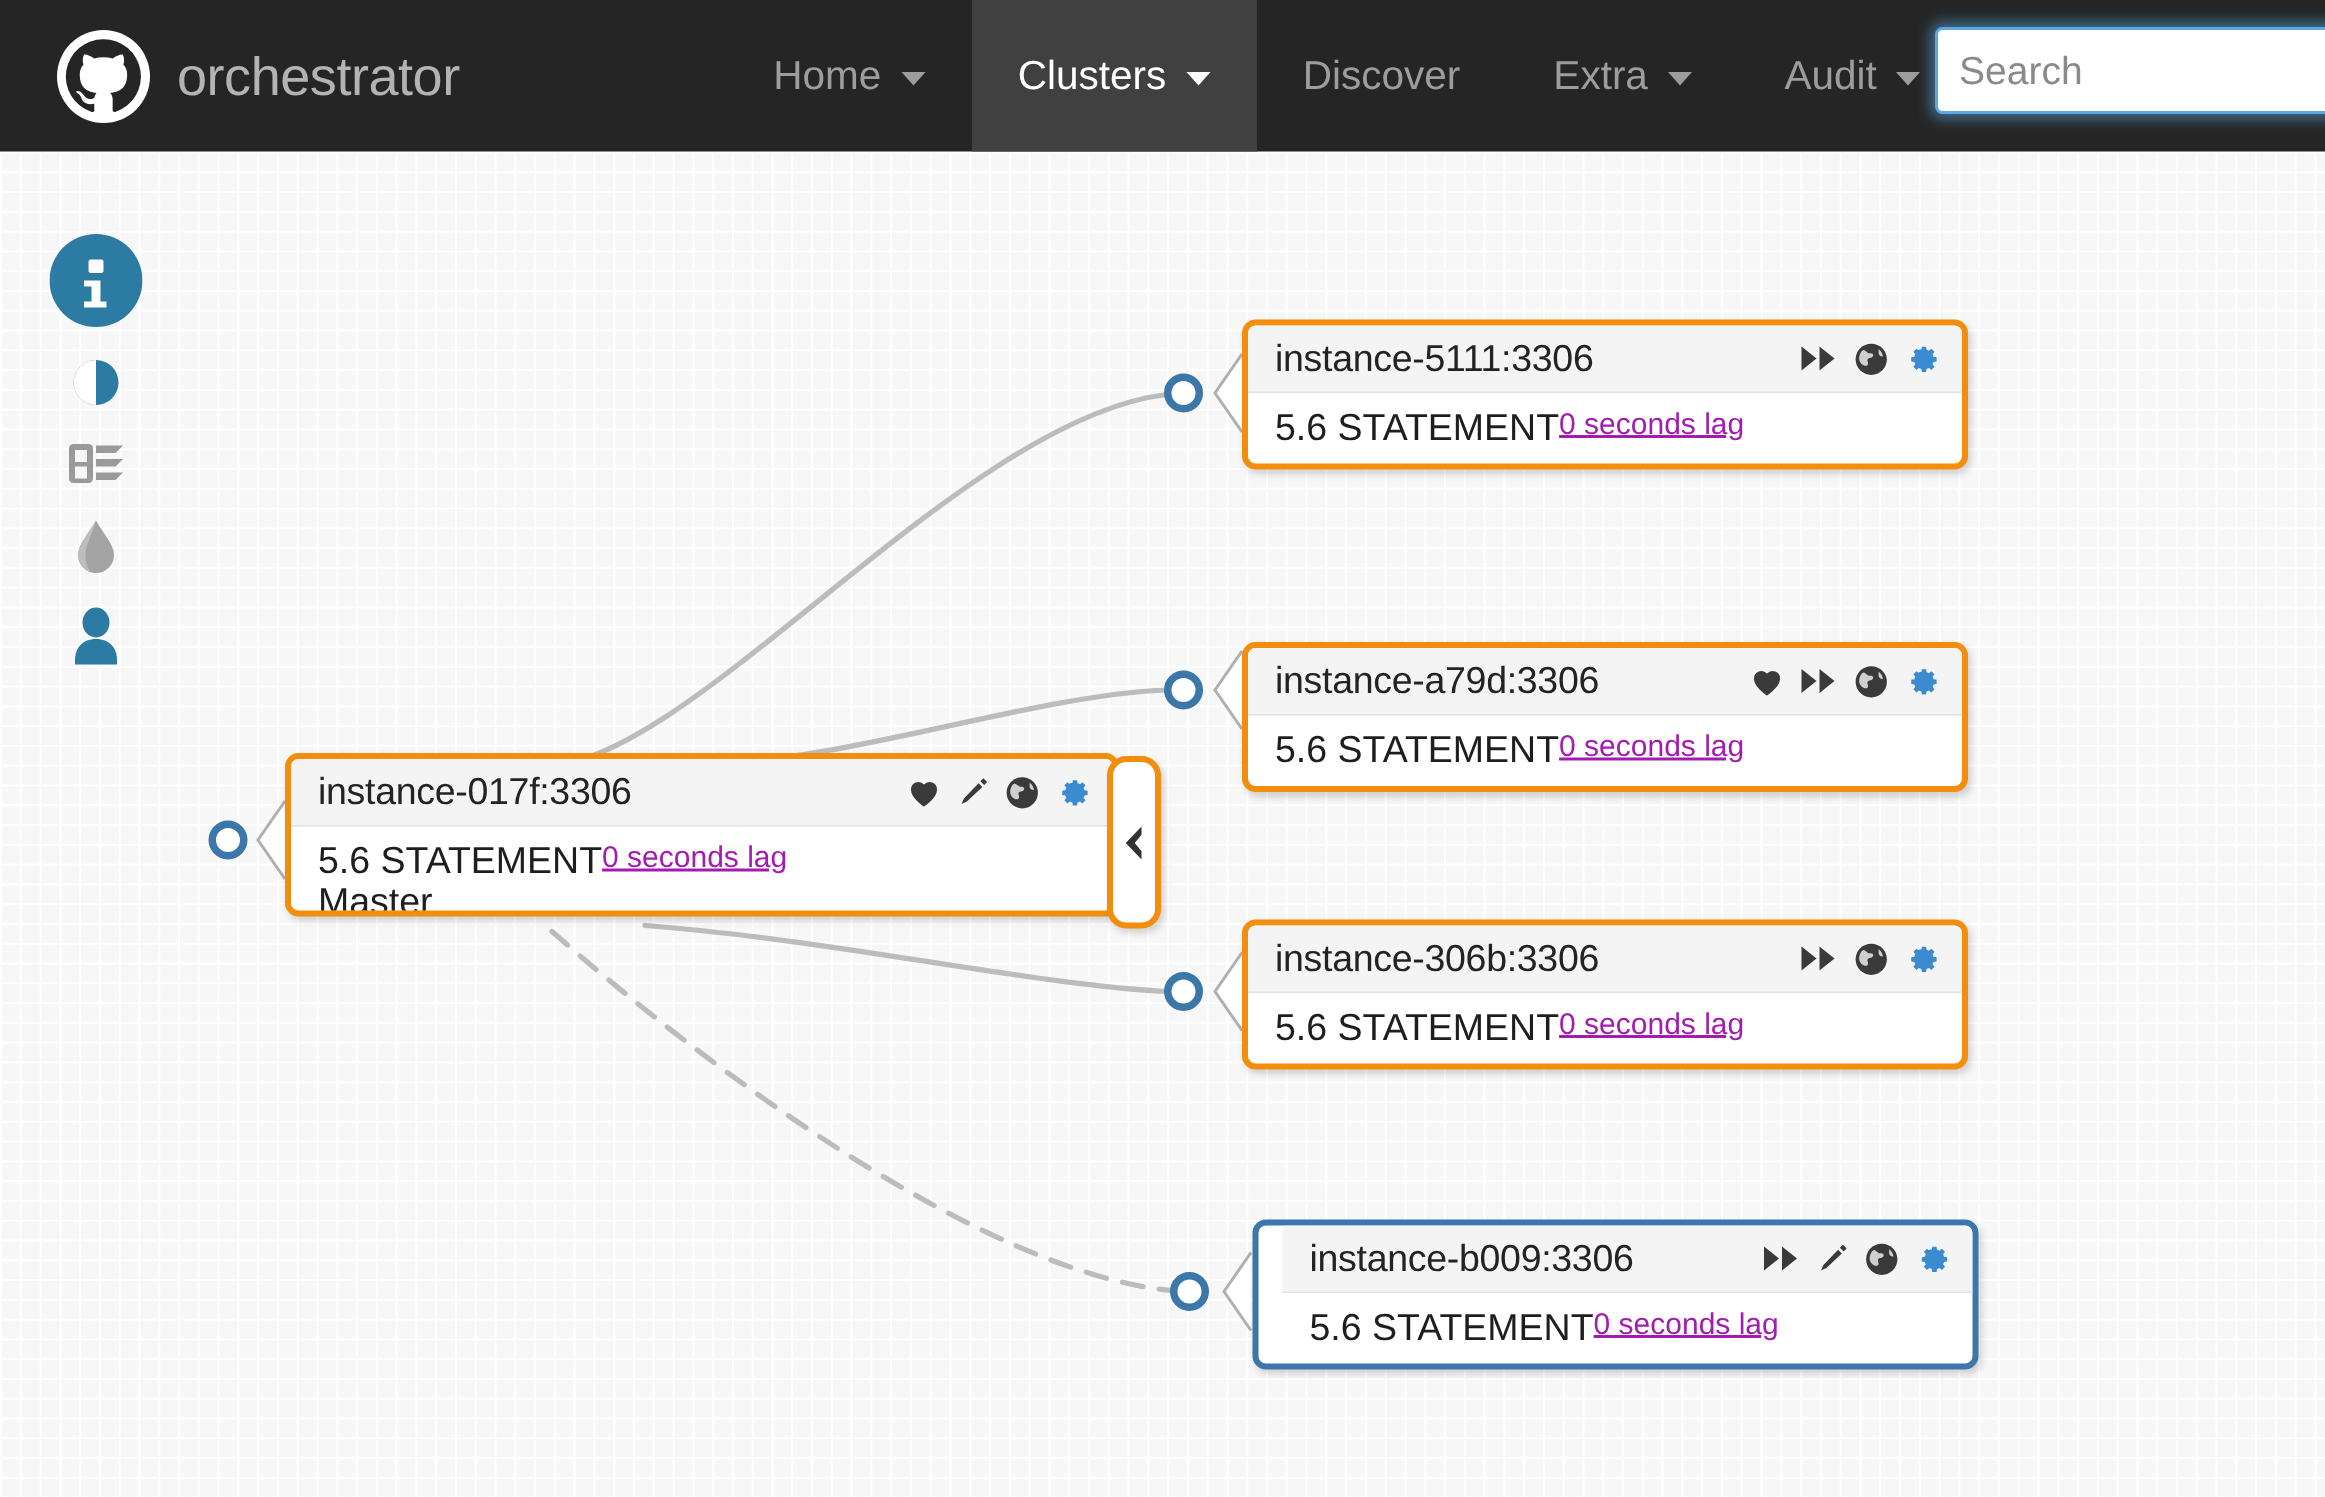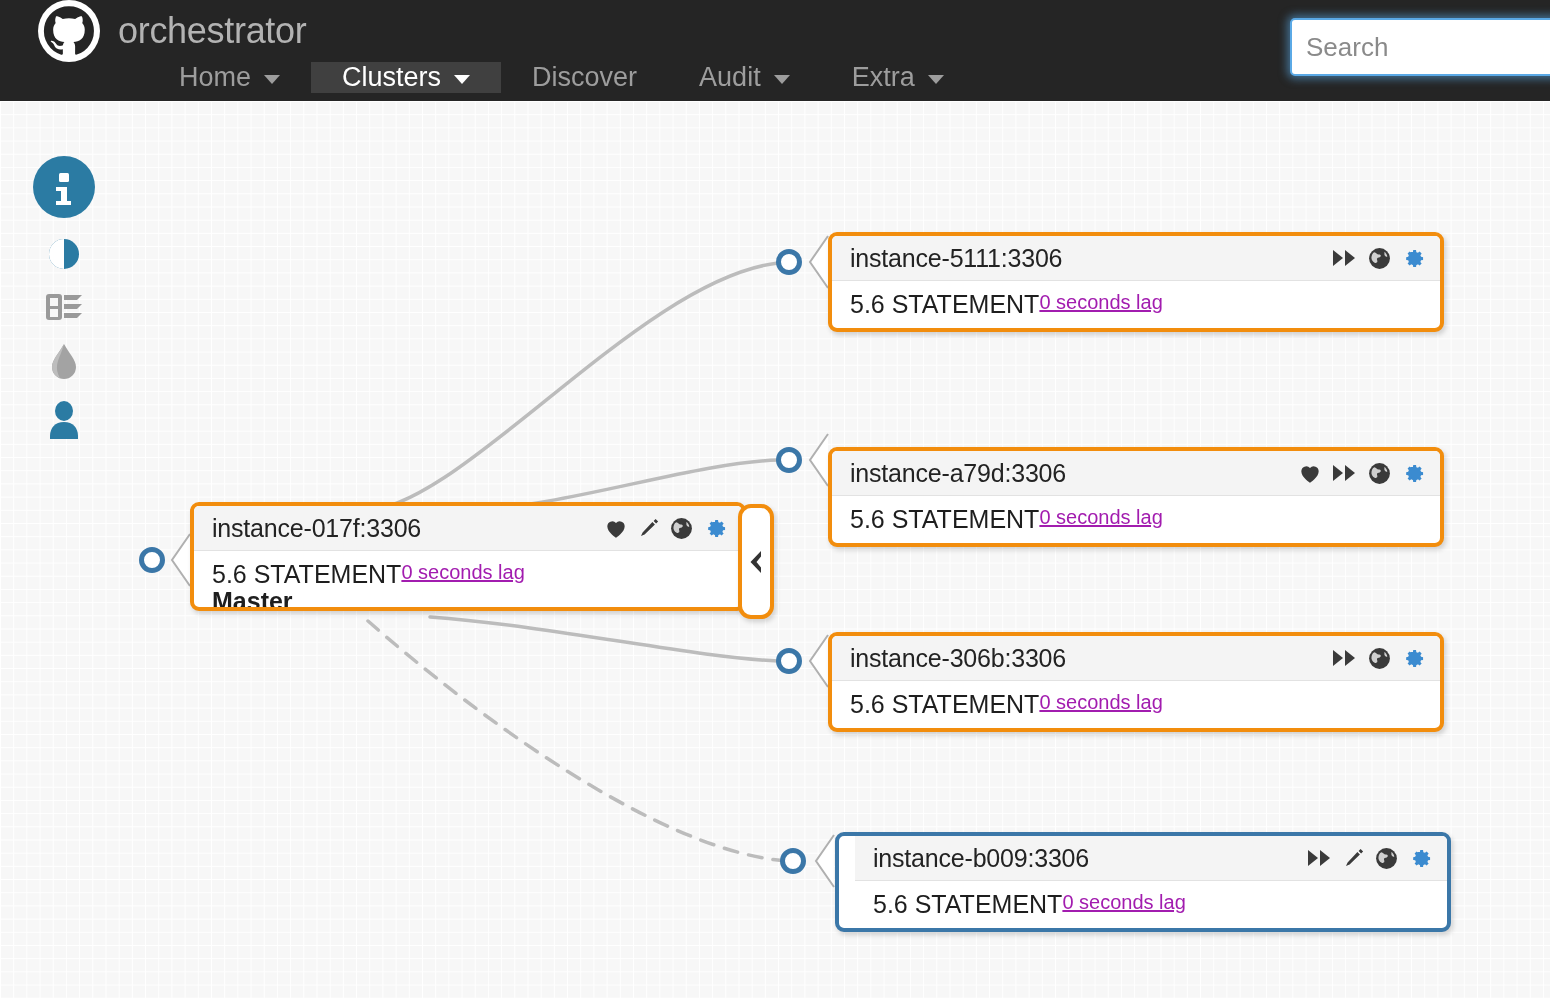--- a/index.html
+++ b/index.html
@@ -10,21 +10,20 @@
     background: #f7f7f7;
   }
 
   
   #navbar {
     position: absolute; top: 0; left: 0;
     width: 1550px; height: 101px;
     background: #252525;
     display: flex; align-items: stretch;
     z-index: 50;
-    flex-direction: column;
   }
   #brand {
     display: flex; align-items: center;
     padding-left: 38px; padding-right: 30px;
     gap: 18px;
   }
   #brand .logo { width: 62px; height: 62px; display:block; }
   #brand .brand-text {
     color: #b3b3b3; font-size: 36px; font-weight: 400;
     letter-spacing: -0.3px;
@@ -112,28 +111,28 @@
     font-size: 25px; color: #232323; letter-spacing: -0.2px;
   }
   .node-icons { display: flex; align-items: center; gap: 8px; }
   .node-icons svg { display: block; cursor: pointer; }
   .node-body {
     display: flex; align-items: flex-start; 
     padding: 10px 18px 12px 18px;
     min-height: 44px;
   }
   .node-body .ver { font-size: 25px; color: #1e1e1e; line-height: 1.05; }
-  .node-body .role { font-size: 25px; color: #1e1e1e; font-weight: bold; display:block; }
+  .node-body .role { font-size: 25px; color: #1e1e1e; font-weight: normal; display:block; }
   .node-body .lag { font-size: 20px; color: #a21caf; white-space: nowrap; text-decoration: underline; }
 
   
   #node-master { left: 190px; top: 401px; width: 556px; height: 109px; }
   #node-master .node-body { padding-bottom: 8px; }
 
-  .replica { width: 616px; height: 100px; margin-top: 19px; }
+  .replica { width: 484px; height: 100px; }
   #node-5111 { left: 828px; top: 112px; }
   #node-a79d { left: 828px; top: 327px; }
   #node-432b { left: 828px; top: 512px; }
   #node-b009 { left: 835px; top: 712px; }
 
   
   #collapse-toggle {
     position: absolute;
     left: 738px; top: 403px;
     width: 36px; height: 115px;
@@ -167,25 +166,25 @@
       <i class="caret"></i>
     </div>
     <div class="nav-item active">
       <span>Clusters</span>
       <i class="caret"></i>
     </div>
     <div class="nav-item">
       <span>Discover</span>
     </div>
     <div class="nav-item">
+      <span>Extra</span>
+      <i class="caret"></i>
+    </div>
+    <div class="nav-item">
       <span>Audit</span>
-      <i class="caret"></i>
-    </div>
-    <div class="nav-item">
-      <span>Extra</span>
       <i class="caret"></i>
     </div>
   </div>
 
   <div id="search-wrap">
     <input id="search-input" type="text" autocomplete="off" placeholder="Search" style="">
   </div>
 </div>
 
 <div id="canvas">

